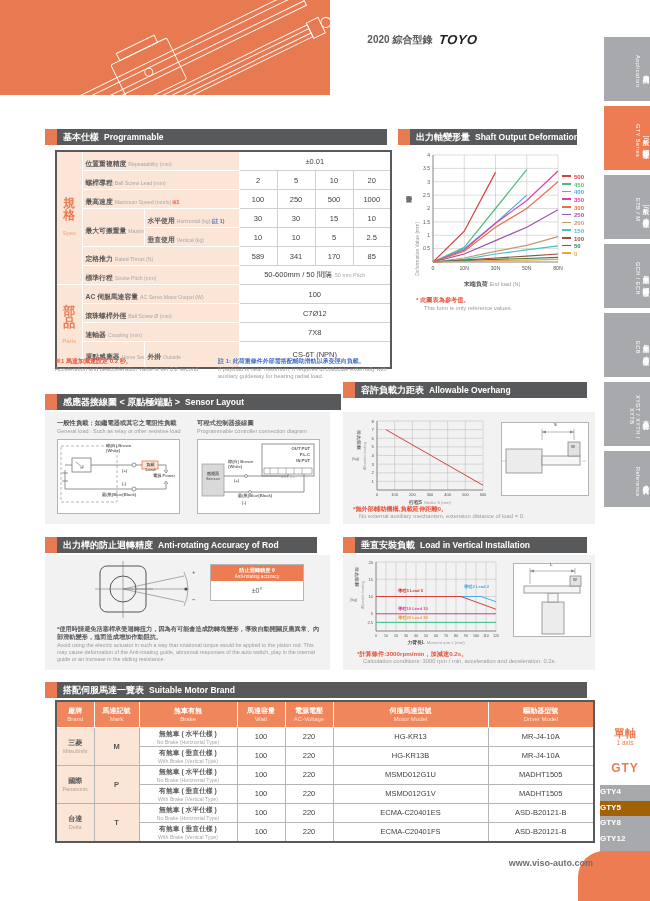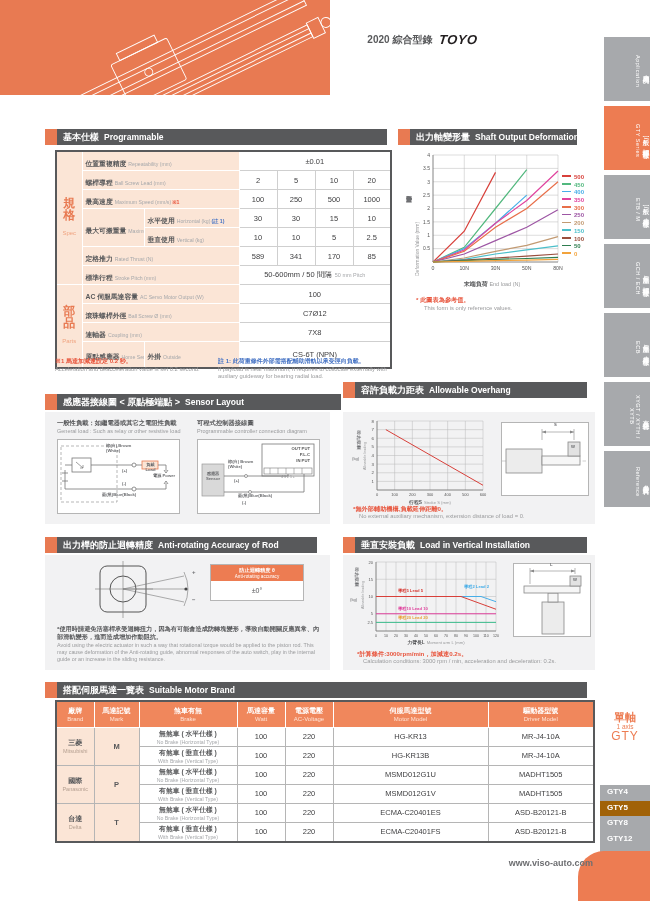--- a/index.html
+++ b/index.html
@@ -12,26 +12,26 @@
   .brand-block{position:absolute;left:330px;top:30px;width:148px;text-align:right;}
   .catalog-label{font-size:10px;font-weight:bold;color:#58595b;vertical-align:middle;}
   .logo{font-size:13px;font-weight:900;font-style:italic;color:#231f20;letter-spacing:.5px;margin-left:7px;display:inline-block;transform:skewX(-6deg);vertical-align:middle;}
   .phone{margin-top:12px;font-size:14.5px;color:#5f6163;}
 
   
   .side-tab{position:absolute;left:604px;width:46px;height:64px;background:#a7a9ac;writing-mode:vertical-rl;padding-top:5px;box-sizing:border-box;text-align:center;}
   .side-tab.active{background:#ed7c52;}
   .st-zh{display:block;font-size:6.5px;font-weight:bold;color:#fff;letter-spacing:1px;}
   .st-en{display:block;font-size:5.5px;color:#fff;letter-spacing:.5px;}
-  .gty-label{position:absolute;left:600px;top:712px;width:50px;text-align:center;line-height:1.05;}
+  .gty-label{position:absolute;left:600px;top:728px;width:50px;text-align:center;line-height:1.05;}
   .gty-zh{display:block;font-size:11px;font-weight:bold;color:#ed7c52;}
   .gty-axis{display:block;font-size:6.5px;color:#ed7c52;}
-  .gty-code{display:block;font-size:12px;font-weight:normal;color:#ed7c52;letter-spacing:1px;}
+  .gty-code{display:block;font-size:12px;font-weight:bold;color:#ed7c52;letter-spacing:1px;margin-top:16px;}
   .gty-items{position:absolute;left:600px;top:785px;width:50px;height:62px;}
-  .gty-item{position:absolute;left:0;width:50px;height:24px;line-height:13px;background:#a7a9ac;color:#fff;font-size:8px;font-weight:bold;padding-left:7px;box-sizing:border-box;}
+  .gty-item{position:absolute;left:0;width:50px;height:24px;line-height:13px;background:#a7a9ac;color:#fff;font-size:8px;font-weight:bold;box-sizing:border-box;}
   .gty-item.active{background:#a16207;}
   .corner{position:absolute;left:578px;top:851px;width:72px;height:50px;background:#ed7c52;border-top-left-radius:26px;}
 
   
   .sec-h{position:absolute;height:16px;display:flex;}
   .sec-sq{width:12px;height:16px;background:#e87a52;flex:none;}
   .sec-bar{flex:1;background:#58595b;color:#fff;display:flex;align-items:center;padding-left:6px;gap:5px;white-space:nowrap;overflow:hidden;}
   .sec-zh{font-size:9px;font-weight:bold;}
   .sec-en{font-size:8.5px;font-weight:bold;}
 

